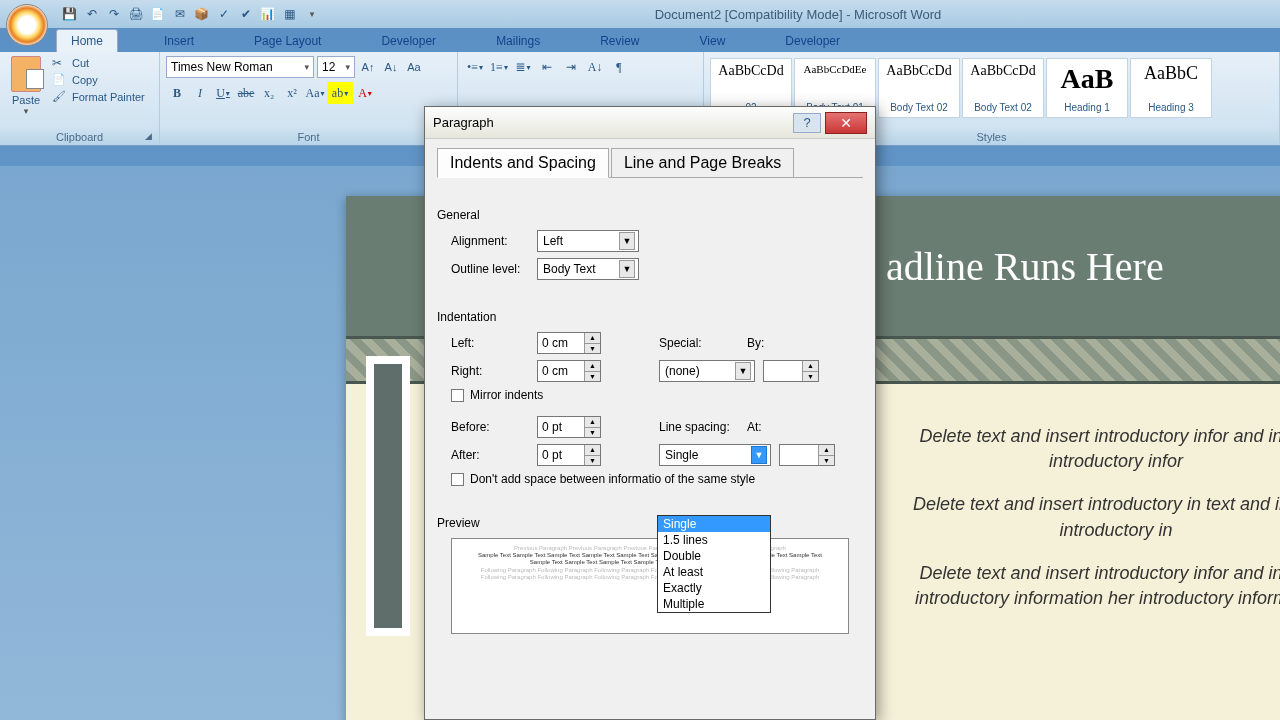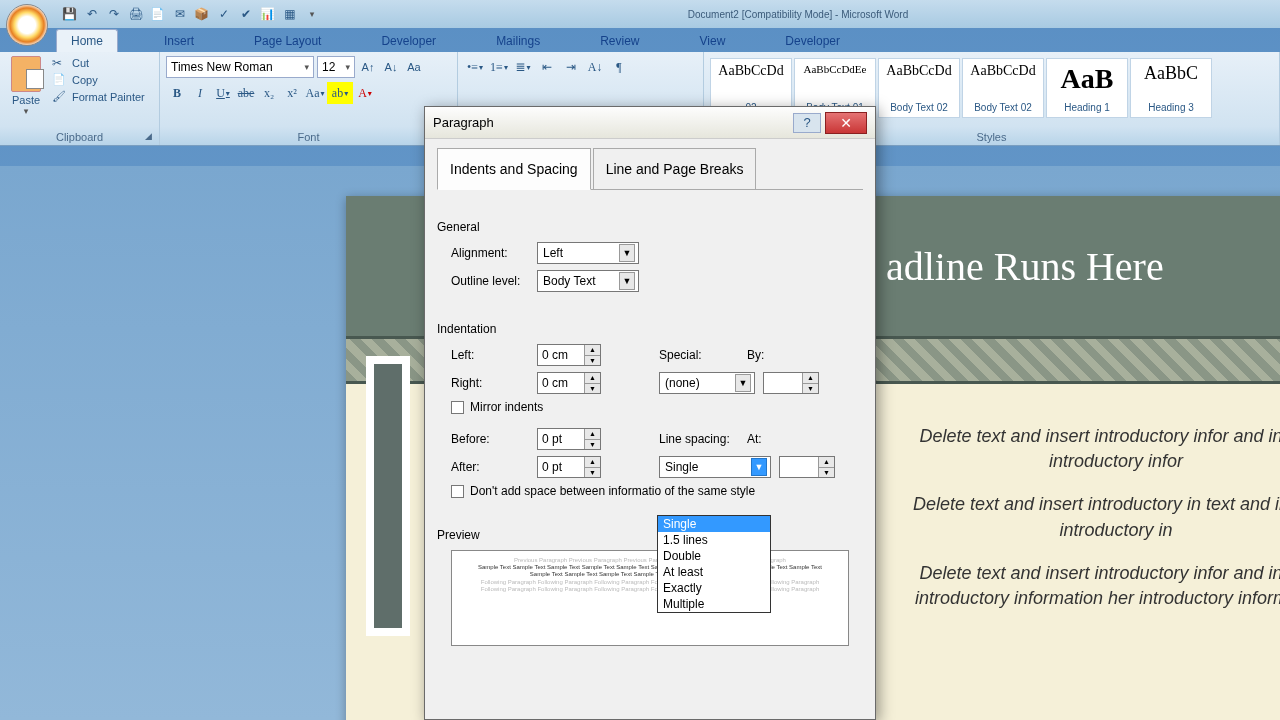--- a/index.html
+++ b/index.html
@@ -3,21 +3,21 @@
 <meta charset="utf-8">
 <style>
 * { margin: 0; padding: 0; box-sizing: border-box; font-family: "Segoe UI", Tahoma, sans-serif; }
 body { width: 1280px; height: 720px; overflow: hidden; background: linear-gradient(180deg, #5a8fc4 0%, #7aa8d0 100%); position: relative; }
 
 
 .title-bar { height: 28px; background: linear-gradient(180deg, #c5dced 0%, #a8cae2 100%); display:flex; align-items:center; padding: 0 4px; font-size: 12px; }
 .office-btn { width: 42px; height: 42px; position:absolute; top:4px; left:6px; z-index:10; border-radius:50%; background: radial-gradient(circle, #fff 30%, #ffd966 45%, #e67e22 60%, #fff 75%); border:1px solid #888; }
 .qat { margin-left: 58px; display:flex; gap:6px; align-items:center; }
 .qat-icon { width:16px; height:16px; display:flex; align-items:center; justify-content:center; font-size:12px; color:#2a5885; }
-.title-text { flex:1; text-align:center; color:#3b5b7a; font-size:10px; }
+.title-text { flex:1; text-align:center; color:#3b5b7a; font-size:13px; }
 
 
 .ribbon-tabs { height: 24px; margin-left: 56px; display:flex; align-items:flex-end;gap:32px; }
 .ribbon-tab { padding: 4px 14px; font-size:12px; color:#15428b; cursor:pointer; }
 .ribbon-tab.active { background:#eaf2f9; border:1px solid #9ac; border-bottom:none; border-radius:3px 3px 0 0; color:#2a5885; }
 
 
 .ribbon { height: 94px; background: linear-gradient(180deg, #e7f0f8 0%, #d1e3f1 80%, #b8d4e9 100%); border-bottom:1px solid #7a9ec0; display:flex; }
 .rgroup { border-right:1px solid #b3cce0; padding:4px 6px; display:flex; flex-direction:column; position:relative; }
 .rgroup-label { position:absolute; bottom:2px; left:0; right:0; text-align:center; font-size:11px; color:#4a6a8a; }
@@ -59,21 +59,21 @@
 
 
 .dialog { position:absolute; top:106px; left:424px; width:452px; height:614px; background:#f0f0f0; border:1px solid #6a6a6a; box-shadow:3px 3px 14px rgba(0,0,0,0.4); z-index:100; }
 .dlg-title { height:32px; background:linear-gradient(180deg,#fdfdfd 0%, #e6e6dc 100%); border-bottom:1px solid #ccc; display:flex; align-items:center; padding:0 8px; font-size:13px; }
 .dlg-title .spacer { flex:1; }
 .dlg-help { width:28px; height:20px; background:#d8e4ee; border:1px solid #9ac; display:flex; align-items:center; justify-content:center; font-size:13px; color:#2a5885; margin-right:4px; }
 .dlg-close { width:42px; height:22px; background:linear-gradient(180deg,#e57373,#c93636); border:1px solid #8a2020; color:#fff; display:flex; align-items:center; justify-content:center; font-size:14px; }
 
 .dlg-body { padding:8px 12px; font-size:12px; }
 .dlg-tabs { display:flex; border-bottom:1px solid #aaa; margin-bottom:12px; }
-.dlg-tab { padding:12px 12px; border:1px solid #aaa; background:#f0f0f0; margin-right:2px; position:relative; top:1px; font-size:14px; }
+.dlg-tab { padding:5px 12px; border:1px solid #aaa; background:#f0f0f0; margin-right:2px; position:relative; top:1px; font-size:16px; }
 .dlg-tab.active { background:#fdfdfd; border-bottom:1px solid #fdfdfd; }
 
 .section { margin-bottom:14px; }
 .sec-title { font-size:12px; margin-bottom:8px;margin-top:30px; }
 .row { display:flex; align-items:center; margin-bottom:6px; padding-left:14px; }
 .lbl { width:86px; font-size:12px; }
 .sel { width:102px; height:22px; border:1px solid #777; background:#fff; display:flex; align-items:center; justify-content:space-between; padding:0 3px 0 5px; font-size:12px; }
 .sel .ar { width:16px; height:18px; background:#e8e8e8; border:1px solid #999; display:flex; align-items:center; justify-content:center; font-size:9px; }
 .sel.open .ar { background:#3399ff; color:#fff; border-color:#2277cc; }
 .spin { width:64px; height:22px; border:1px solid #777; background:#fff; display:flex; align-items:center; padding-left:4px; font-size:12px; position:relative; }

